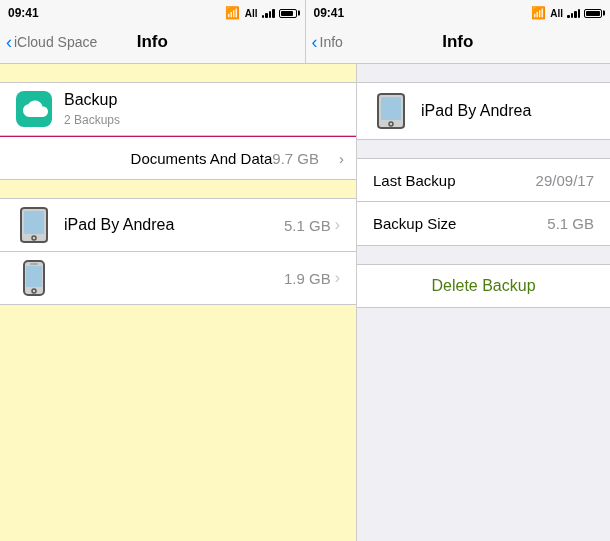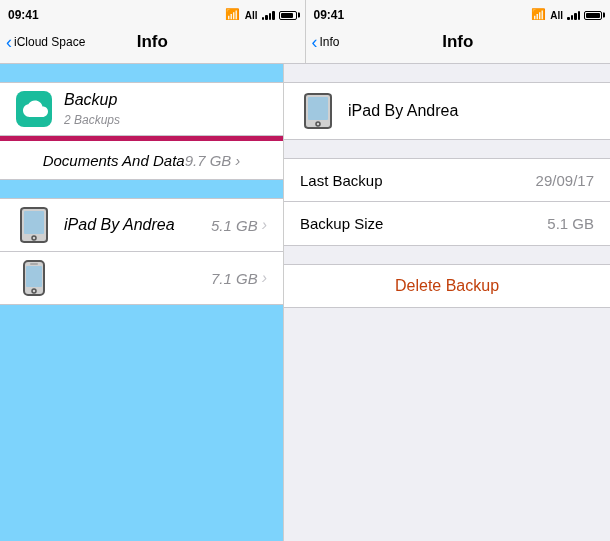--- a/index.html
+++ b/index.html
@@ -15,23 +15,23 @@
 
     
     .status-bars {
       display: flex;
       height: 20px;
       background: #f7f7f7;
     }
     .status-bar {
       flex: 1;
       display: flex;
-      align-items: flex-start;
+      align-items: flex-end;
       justify-content: space-between;
-      padding: 8px 8px;
+      padding: 0 8px;
       font-size: 11px;
       font-weight: 600;
       color: #000;
     }
     .status-bar + .status-bar {
       border-left: 1px solid #ccc;
     }
     .status-bar .time { font-weight: 700; font-size: 12px; }
     .status-bar .icons { display: flex; align-items: center; gap: 4px; font-size: 10px; }
     .battery {
@@ -100,36 +100,35 @@
       color: #007aff;
       font-size: 14px;
       gap: 2px;
       cursor: pointer;
     }
     .nav-back-chevron {
       font-size: 18px;
       line-height: 1;
       color: #007aff;
     }
-    .nav-back-label { font-size: 12px; color: #000000; }
+    .nav-back-label { font-size: 14px; color: #737373; }
 
     
     .main-content {
       flex: 1;
       display: flex;
       overflow: hidden;
     }
 
     
     .left-panel {
-      width: 284px;
-      background: #7dd3fc;
+      width: 357px;
+      background: #fef9c3;
       overflow-y: auto;
       border-right: 1px solid #ccc;
-      font-style: italic;
     }
 
     
     .right-panel {
       flex: 1;
       background: #efeff4;
       overflow-y: auto;
     }
 
     
@@ -186,30 +185,30 @@
       align-items: center;
       gap: 4px;
     }
     .row-value .chevron {
       color: #c7c7cc;
       font-size: 16px;
     }
     .row-documents {
       display: flex;
       align-items: center;
-      justify-content: center;
+      justify-content: flex-end;
       min-height: 44px;
       padding: 0 12px;
       background: #fff;
-      border-top: 5px solid #be185d;
+      border-top: 1px solid #be185d;
       border-bottom: 1px solid #c8c7cc;
       margin-bottom: 18px;
     }
     .doc-label { font-size: 15px; color: #000; }
-    .doc-value { font-size: 15px; color: #8e8e93; display: flex; align-items: center; gap: 4px; }
+    .doc-value { font-size: 15px; color: #8e8e93; display: flex; align-items: center; gap: 20px; }
 
     
     .right-device-header {
       display: flex;
       align-items: center;
       min-height: 58px;
       padding: 10px 16px;
       background: #fff;
       border-top: 1px solid #c8c7cc;
       border-bottom: 1px solid #c8c7cc;
@@ -241,21 +240,21 @@
       display: flex;
       align-items: center;
       justify-content: center;
       min-height: 44px;
       background: #fff;
       border-top: 1px solid #c8c7cc;
       border-bottom: 1px solid #c8c7cc;
       margin-top: 18px;
       cursor: pointer;
     }
-    .delete-label { font-size: 16px; color: #c2410c; }
+    .delete-label { font-size: 16px; color: #4d7c0f; }
 
     
     .icloud-svg { fill: white; }
 
     
     .top-spacer { height: 18px; }
   </style>
 </head>
 <body>
 
@@ -373,21 +372,21 @@
         <div class="table-row">
           <div class="row-icon">
             <svg width="22" height="36" viewBox="0 0 22 36">
               <rect x="1" y="1" width="20" height="34" rx="4" ry="4" fill="#d0d0d0" stroke="#555" stroke-width="2"></rect>
               <circle cx="11" cy="31" r="2" fill="none" stroke="#555" stroke-width="1.5"></circle>
               <rect x="7" y="3" width="8" height="2" rx="1" fill="#aaa"></rect>
               <rect x="3" y="6" width="16" height="21" rx="1" fill="#a0c8e0"></rect>
             </svg>
           </div>
           <div class="row-value">
-            <span>7.1 GB</span>
+            <span>1.9 GB</span>
             <span class="chevron">›</span>
           </div>
         </div>
 
       </div>
     </div>
   </div>
 
   <div class="right-panel">
     <div class="top-spacer"></div>

